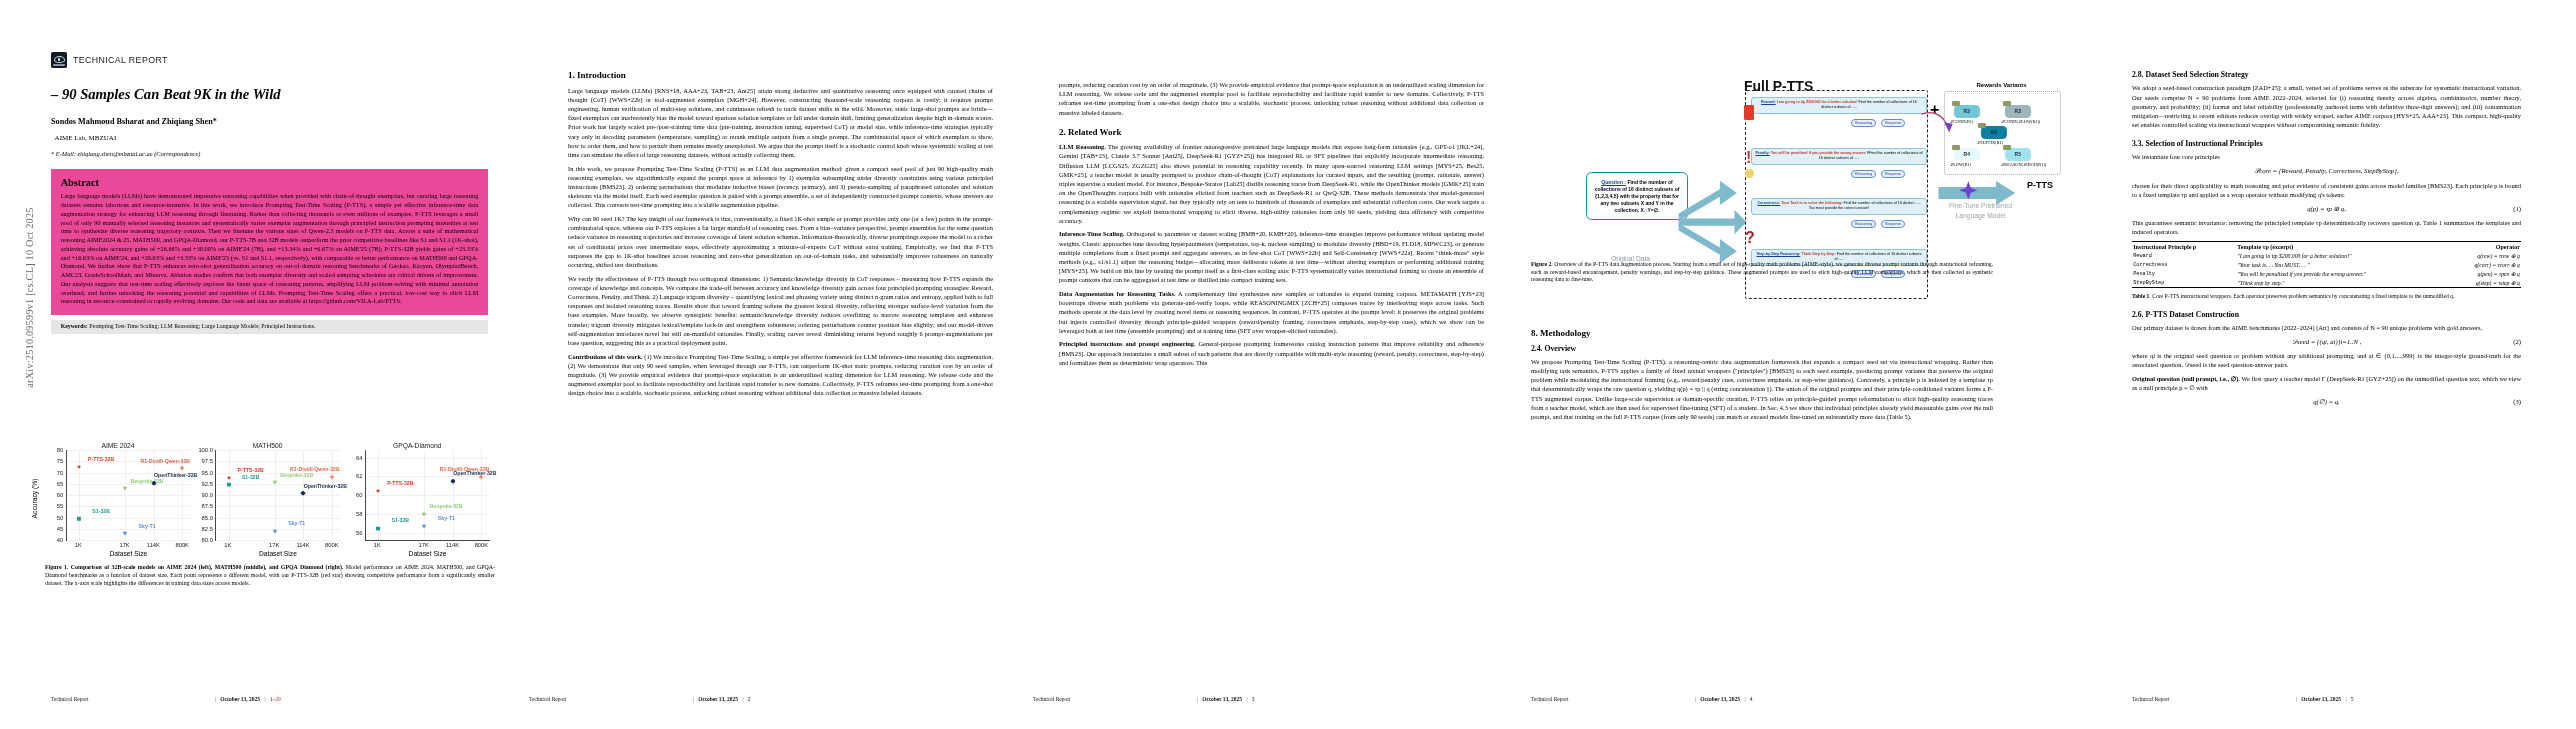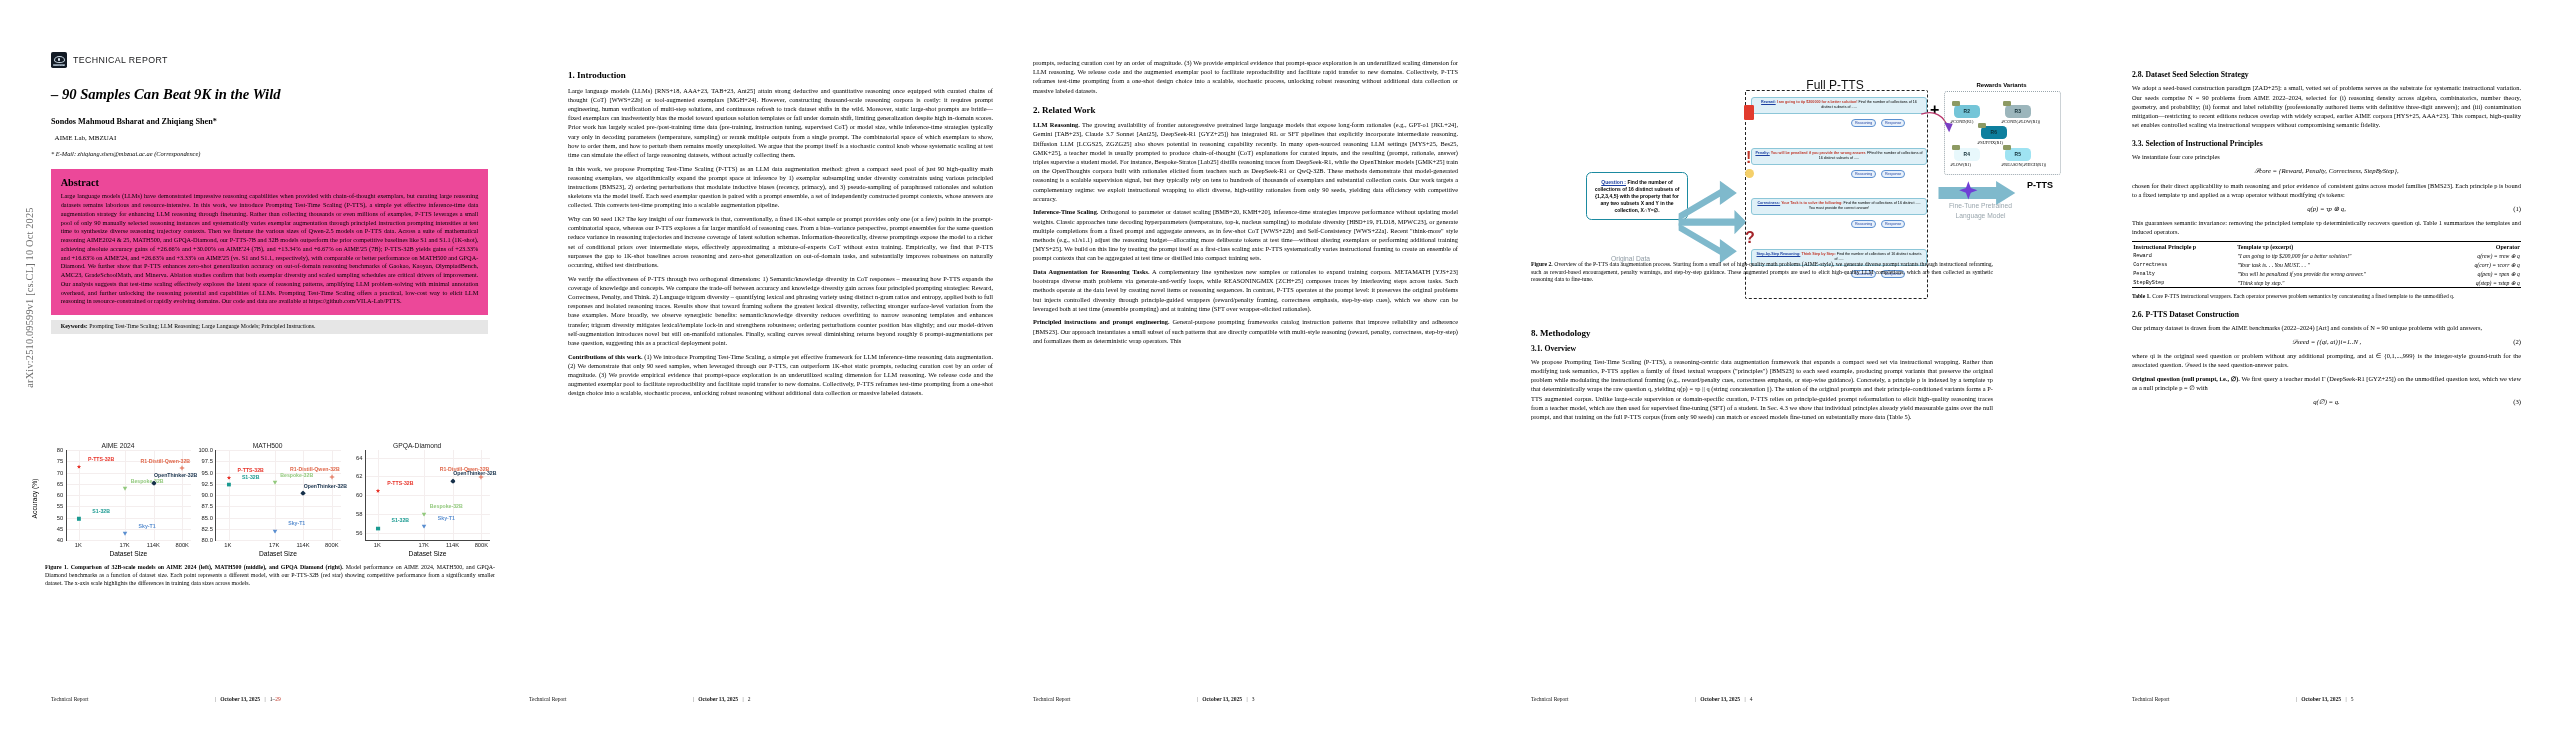--- a/index.html
+++ b/index.html
@@ -84,22 +84,22 @@
   .eq .num{position:absolute;right:0;font-style:normal;}
 
   
   .fig2{position:absolute;left:1519px;top:73px;width:571px;height:243px;}
   .qbox{position:absolute;left:67px;top:99px;width:89px;border:1.3px solid #1b8aa0;border-radius:5.5px;
     background:#fff;padding:5.5px 5.5px;font-family:"Liberation Sans",sans-serif;font-size:5px;
     font-weight:bold;line-height:1.42;text-align:center;}
   .qbox u{color:#1b3fa0;}
   .origdata{position:absolute;left:67px;top:182px;width:89px;text-align:center;
     font-family:"Liberation Sans",sans-serif;font-size:6.7px;color:#8e9aa3;}
-  .fullptts{position:absolute;left:225px;top:4.9px;width:182px;text-align:center;
-    font-family:"Liberation Sans",sans-serif;font-size:12px;font-weight:normal;color:#111;}
+  .fullptts{position:absolute;left:225px;top:4.9px;width:182px;text-align:left;
+    font-family:"Liberation Sans",sans-serif;font-size:14px;font-weight:bold;color:#111;}
   .dashbox{position:absolute;left:226px;top:17px;width:181px;height:207px;border:1px dashed #222;
     border-radius:1.8px;}
   .pbox{position:absolute;left:232px;width:168px;border:0.6px solid #8cc6d8;border-radius:3px;
     background:#dff0f7;padding:2.4px 3px;font-family:"Liberation Sans",sans-serif;font-size:3.7px;
     line-height:1.35;text-align:center;}
   .pbox u{color:#1b3fa0;font-weight:bold;}
   .pbox .rd{color:#c0392b;font-weight:bold;}
   .chip{position:absolute;border:0.6px solid #5b8fd0;border-radius:4.9px;background:#e8f1fb;
     font-family:"Liberation Sans",sans-serif;font-size:3.6px;color:#1b3fa0;padding:1.2px 3px;}
   .rvtitle{position:absolute;left:425px;top:8.5px;width:115px;text-align:center;
@@ -360,21 +360,21 @@
     <h2 class="sec">1.  Introduction</h2>
     <p class="body">Large language models (LLMs) [RNS+18, AAA+23, TAB+23, Ant25] attain strong deductive and quantitative reasoning once equipped with curated chains of thought (CoT) [WWS+22b] or tool-augmented exemplars [MGH+24]. However, constructing thousand-scale reasoning corpora is costly: it requires prompt engineering, human verification of multi-step solutions, and continuous refresh to track dataset shifts in the wild. Moreover, static large-shot prompts are brittle—fixed exemplars can inadvertently bias the model toward spurious solution templates or fail under domain shift, limiting generalization despite high in-domain scores. Prior work has largely scaled pre-/post-training time data (pre-training, instruction tuning, supervised CoT) or model size, while inference-time strategies typically vary only in decoding parameters (temperature, sampling) or rerank multiple outputs from a single prompt. The combinatorial space of which exemplars to show, how to order them, and how to perturb them remains mostly unexploited. We argue that the prompt itself is a stochastic control knob whose systematic scaling at test time can simulate the effect of large reasoning datasets, without actually collecting them.</p>
     <p class="body">In this work, we propose Prompting Test-Time Scaling (P-TTS) as an LLM data augmentation method: given a compact seed pool of just 90 high-quality math reasoning exemplars, we algorithmically expand the prompt space at inference by 1) exemplar subsampling under diversity constraints using various principled instructions [BMS23], 2) ordering perturbations that modulate inductive biases (recency, primacy), and 3) pseudo-sampling of paraphrased rationales and solution skeletons via the model itself. Each seed exemplar question is paired with a prompt ensemble, a set of independently constructed prompt contexts, whose answers are collected. This converts test-time prompting into a scalable augmentation pipeline.</p>
     <p class="body">Why can 90 seed 1K? The key insight of our framework is that, conventionally, a fixed 1K-shot sample or prompt provides only one (or a few) points in the prompt-combinatorial space, whereas our P-TTS explores a far larger manifold of reasoning cues. From a bias–variance perspective, prompt ensembles for the same question reduce variance in reasoning trajectories and increase coverage of latent solution schemas. Information-theoretically, diverse promptings expose the model to a richer set of conditional priors over intermediate steps, effectively approximating a mixture-of-experts CoT without extra training. Empirically, we find that P-TTS surpasses the gap to 1K-shot baselines across reasoning and zero-shot generalization on out-of-domain tasks, and substantially improves robustness on naturally occurring, shifted test distributions.</p>
     <p class="body">We verify the effectiveness of P-TTS through two orthogonal dimensions: 1) Semantic/knowledge diversity in CoT responses – measuring how P-TTS expands the coverage of knowledge and concepts. We compare the trade-off between accuracy and knowledge diversity gain across four principled prompting strategies: Reward, Correctness, Penalty, and Think. 2) Language trigram diversity – quantifying lexical and phrasing variety using distinct n-gram ratios and entropy, applied both to full responses and isolated reasoning traces. Results show that toward framing softens the greatest lexical diversity, reflecting stronger surface-level variation from the base examples. More broadly, we observe synergistic benefits: semantic/knowledge diversity reduces overfitting to narrow reasoning templates and enhances transfer; trigram diversity mitigates lexical/template lock-in and strengthens robustness; ordering perturbations counter position bias slightly; and our model-driven self-augmentation introduces novel but still on-manifold rationales. Finally, scaling curves reveal diminishing returns beyond roughly 6 prompt-augmentations per base question, suggesting this as a practical deployment point.</p>
     <p class="body">
       <b>Contributions of this work.</b><span> (1) We introduce Prompting Test-Time Scaling, a simple yet effective framework for LLM inference-time reasoning data augmentation. (2) We demonstrate that only 90 seed samples, when leveraged through our P-TTS, can outperform 1K-shot static prompts, reducing curation cost by an order of magnitude. (3) We provide empirical evidence that prompt-space exploration is an underutilized scaling dimension for LLM reasoning. We release code and the augmented exemplar pool to facilitate reproducibility and facilitate rapid transfer to new domains. Collectively, P-TTS reframes test-time prompting from a one-shot design choice into a scalable, stochastic process, unlocking robust reasoning without additional data collection or massive labeled datasets.</span>
     </p>
   </div>
 
-  <div class="col c3" style="top:58px;">
+  <div class="col c3" style="top:80px;margin-left:26px;">
 
     <div style="height:0"></div>
     <p class="body">prompts, reducing curation cost by an order of magnitude. (3) We provide empirical evidence that prompt-space exploration is an underutilized scaling dimension for LLM reasoning. We release code and the augmented exemplar pool to facilitate reproducibility and facilitate rapid transfer to new domains. Collectively, P-TTS reframes test-time prompting from a one-shot design choice into a scalable, stochastic process, unlocking robust reasoning without additional data collection or massive labeled datasets.</p>
 
     <h2 class="sec" style="margin-top:9.7px;">2.  Related Work</h2>
     <p class="body">
       <b>LLM Reasoning.</b><span> The growing availability of frontier autoregressive pretrained large language models that expose long-form rationales (e.g., GPT-o1 [JKL+24], Gemini [TAB+23], Claude 3.7 Sonnet [Ant25], DeepSeek-R1 [GYZ+25]) has integrated RL or SFT pipelines that explicitly incorporate intermediate reasoning. Diffusion LLM [LCGS25, ZGZG25] also shows potential in reasoning capability recently. In many open-sourced reasoning LLM settings [MYS+25, Bes25, GMK+25], a teacher model is usually prompted to produce chain-of-thought (CoT) explanations for curated inputs, and the resulting (prompt, rationale, answer) triples supervise a student model. For instance, Bespoke-Stratos [Lab25] distills reasoning traces from DeepSeek-R1, while the OpenThinker models [GMK+25] train on the OpenThoughts corpora built with rationales elicited from teachers such as DeepSeek-R1 or QwQ-32B. These methods demonstrate that model-generated reasoning is a scalable supervision signal, but they typically rely on tens to hundreds of thousands of exemplars and substantial collection costs. Our work targets a complementary regime: we exploit instructional wrapping to elicit diverse, high-utility rationales from only 90 seeds, yielding data efficiency with competitive accuracy.</span>
     </p>
     <p class="body">
       <b>Inference-Time Scaling.</b><span> Orthogonal to parameter or dataset scaling [BMB+20, KMH+20], inference-time strategies improve performance without updating model weights. Classic approaches tune decoding hyperparameters (temperature, top-k, nucleus sampling) to modulate diversity [HBD+19, FLD18, MPWC23], or generate multiple completions from a fixed prompt and aggregate answers, as in few-shot CoT [WWS+22b] and Self-Consistency [WWS+22a]. Recent "think-more" style methods (e.g., s1/s1.1) adjust the reasoning budget—allocating more deliberate tokens at test time—without altering exemplars or performing additional training [MYS+25]. We build on this line by treating the prompt itself as a first-class scaling axis: P-TTS systematically varies instructional framing to create an ensemble of prompt contexts that can be aggregated at test time or distilled into compact training sets.</span>
@@ -382,21 +382,21 @@
     <p class="body">
       <b>Data Augmentation for Reasoning Tasks.</b><span> A complementary line synthesizes new samples or rationales to expand training corpora. METAMATH [YJS+23] bootstraps diverse math problems via generate-and-verify loops, while REASONINGMIX [ZCH+25] composes traces by interleaving steps across tasks. Such methods operate at the data level by creating novel items or reasoning sequences. In contrast, P-TTS operates at the prompt level: it preserves the original problems but injects controlled diversity through principle-guided wrappers (reward/penalty framing, correctness emphasis, step-by-step cues), which we show can be leveraged both at test time (ensemble prompting) and at training time (SFT over wrapper-elicited rationales).</span>
     </p>
     <p class="body">
       <b>Principled instructions and prompt engineering.</b><span> General-purpose prompting frameworks catalog instruction patterns that improve reliability and adherence [BMS23]. Our approach instantiates a small subset of such patterns that are directly compatible with multi-style reasoning (reward, penalty, correctness, step-by-step) and formalizes them as deterministic wrap operators. This</span>
     </p>
   </div>
 
   <div class="col c4" style="top:328px;">
     <h2 class="sec">8.  Methodology</h2>
-    <h3 class="subsec" style="margin-top:2.4px;">3.1.  Overview</h3>
+    <h3 class="subsec" style="margin-top:2.4px;">2.4.  Overview</h3>
     <p class="body">We propose Prompting Test-Time Scaling (P-TTS), a reasoning-centric data augmentation framework that expands a compact seed set via instructional wrapping. Rather than modifying task semantics, P-TTS applies a family of fixed textual wrappers ("principles") [BMS23] to each seed example, producing prompt variants that preserve the original problem while modulating the instructional framing (e.g., reward/penalty cues, correctness emphasis, or step-wise guidance). Concretely, a principle p is indexed by a template τp that deterministically wraps the raw question q, yielding q(p) = τp || q (string concatenation ||). The union of the original prompts and their principle-conditioned variants forms a P-TTS augmented corpus. Unlike large-scale supervision or domain-specific curation, P-TTS relies on principle-guided prompt reformulation to elicit high-quality reasoning traces from a teacher model, which are then used for supervised fine-tuning (SFT) of a student. In Sec. 4.3 we show that individual principles already yield measurable gains over the null prompt, and that training on the full P-TTS corpus (from only 90 seeds) can match or exceed models fine-tuned on substantially more data (Table 5).</p>
   </div>
 
   <div class="fig2">
 
     <div class="qbox">
       <u>Question :</u>
       <span>Find the number of collections of 16 distinct subsets of {1,2,3,4,5} with the property that for any two subsets X and Y in the collection, X∩Y=∅.</span>
     </div>
     <div class="origdata">Original Data</div>

